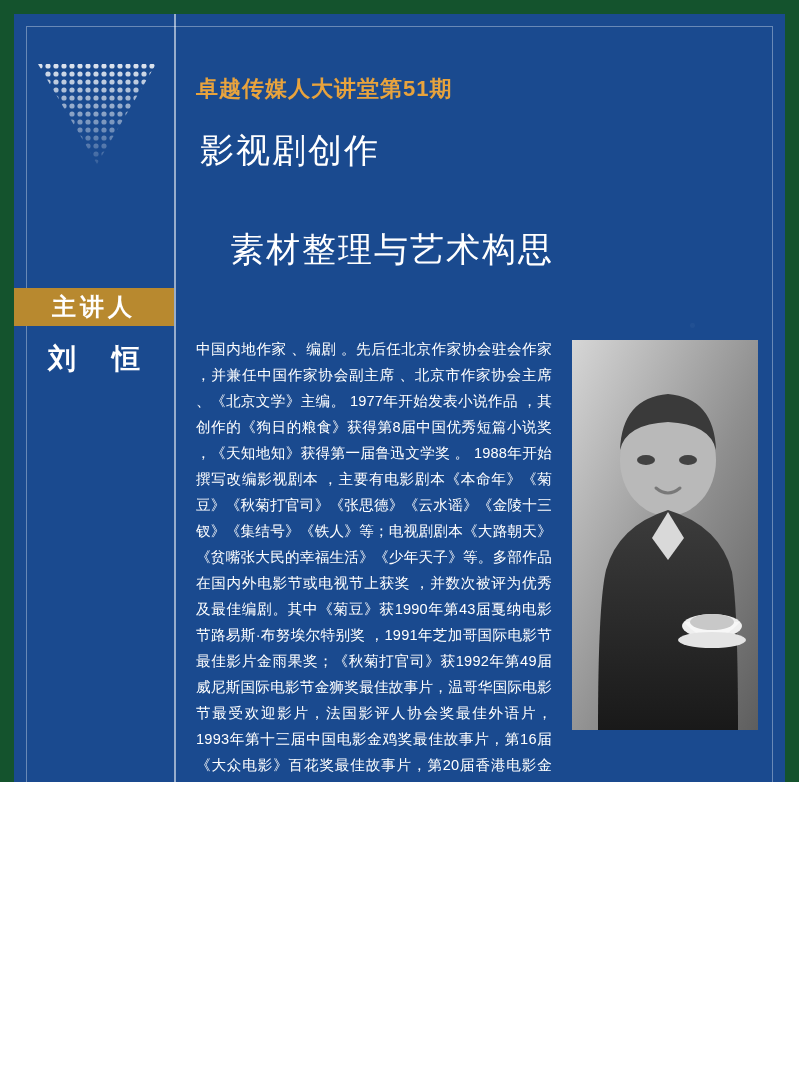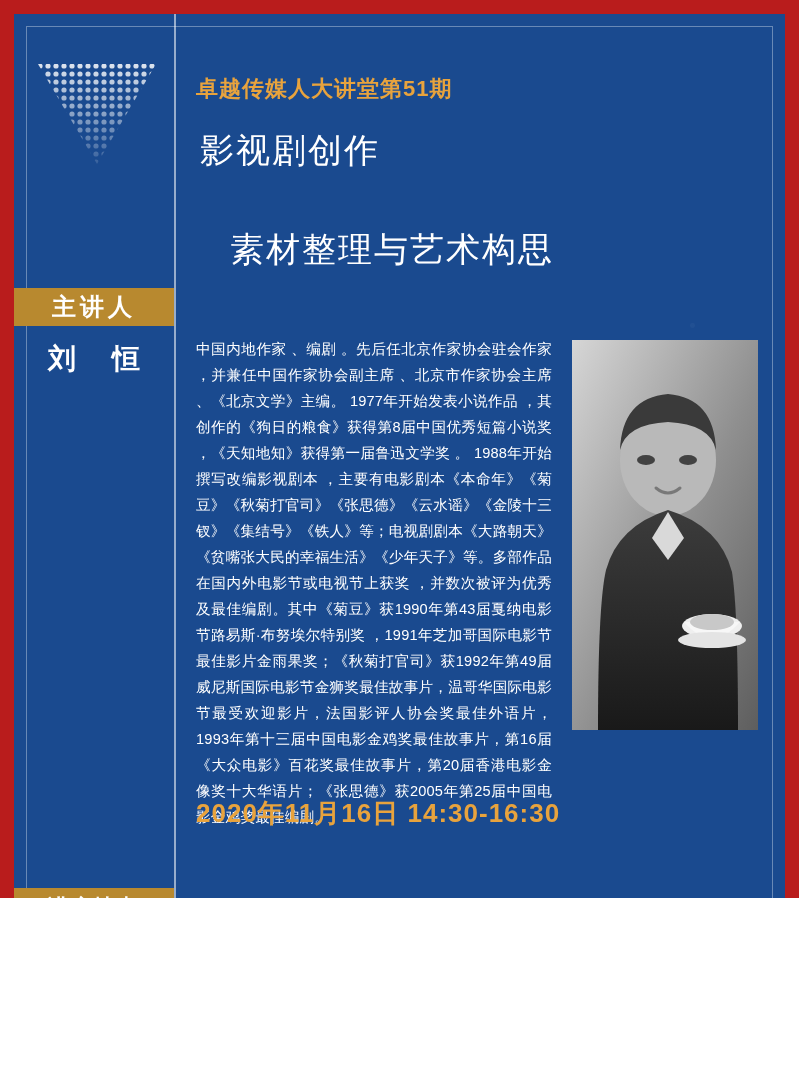--- a/index.html
+++ b/index.html
@@ -6,22 +6,22 @@
     margin: 0;
     padding: 0;
     background: #ffffff;
   }
   body {
     font-family: "Liberation Sans", sans-serif;
   }
   .poster {
     position: relative;
     width: 799px;
-    height: 898px;
-    background: #b91c1c;
+    height: 782px;
+    background: #14532d;
     overflow: hidden;
   }
   .bg-blue {
     position: absolute;
     left: 14px;
     top: 14px;
     width: 771px;
     height: 1038px;
     background: #1a4a8f;
     background-image:

